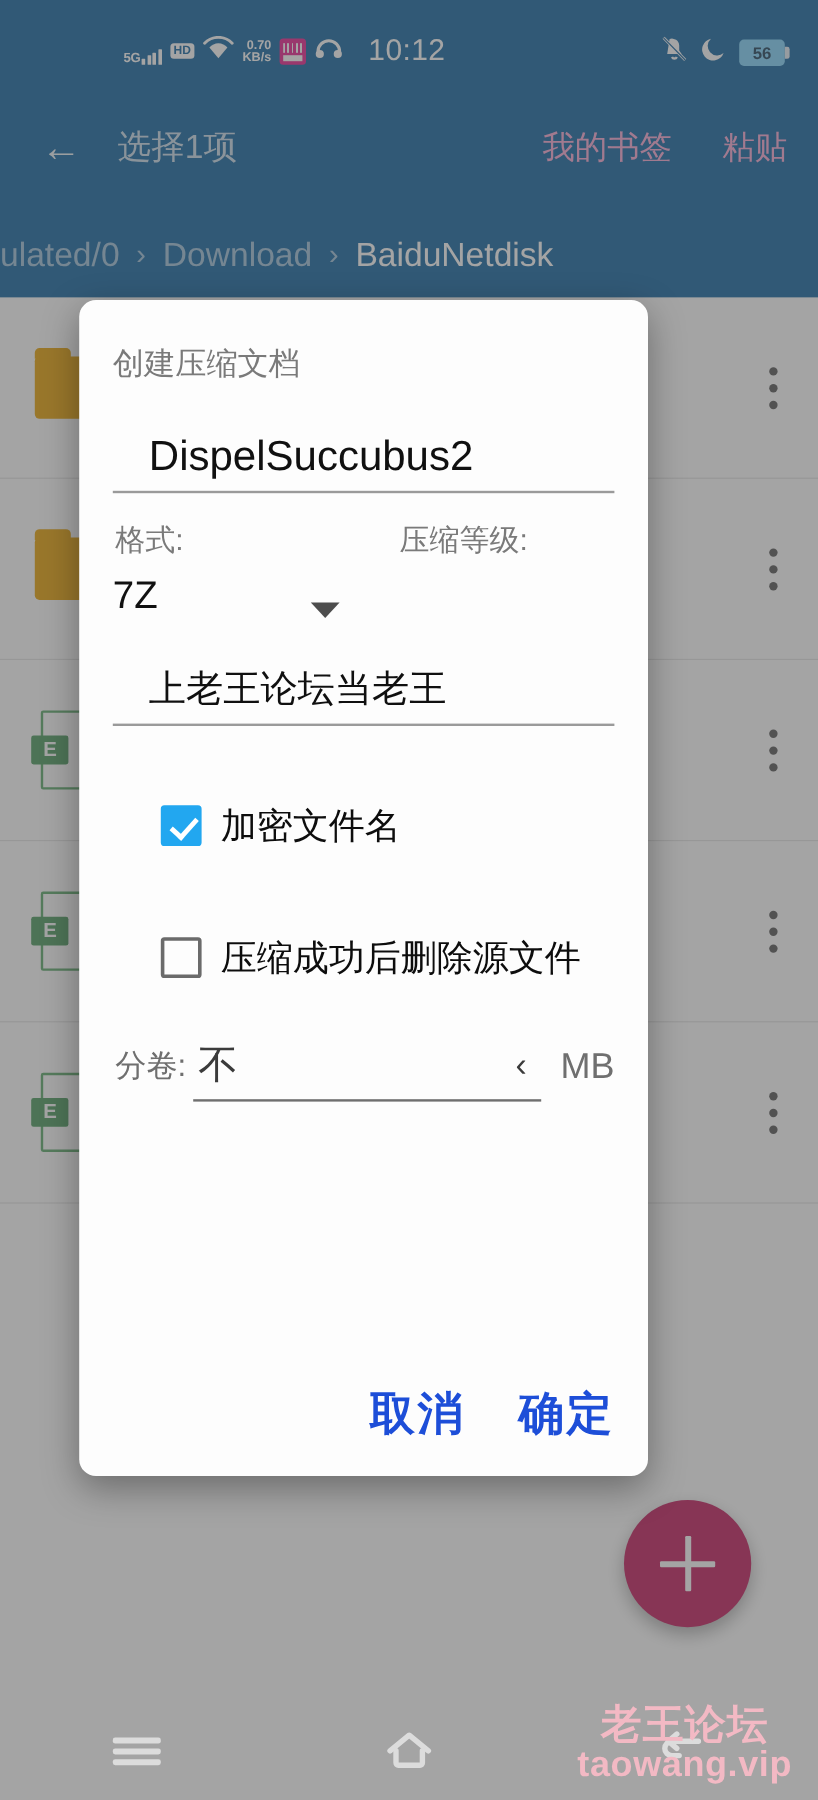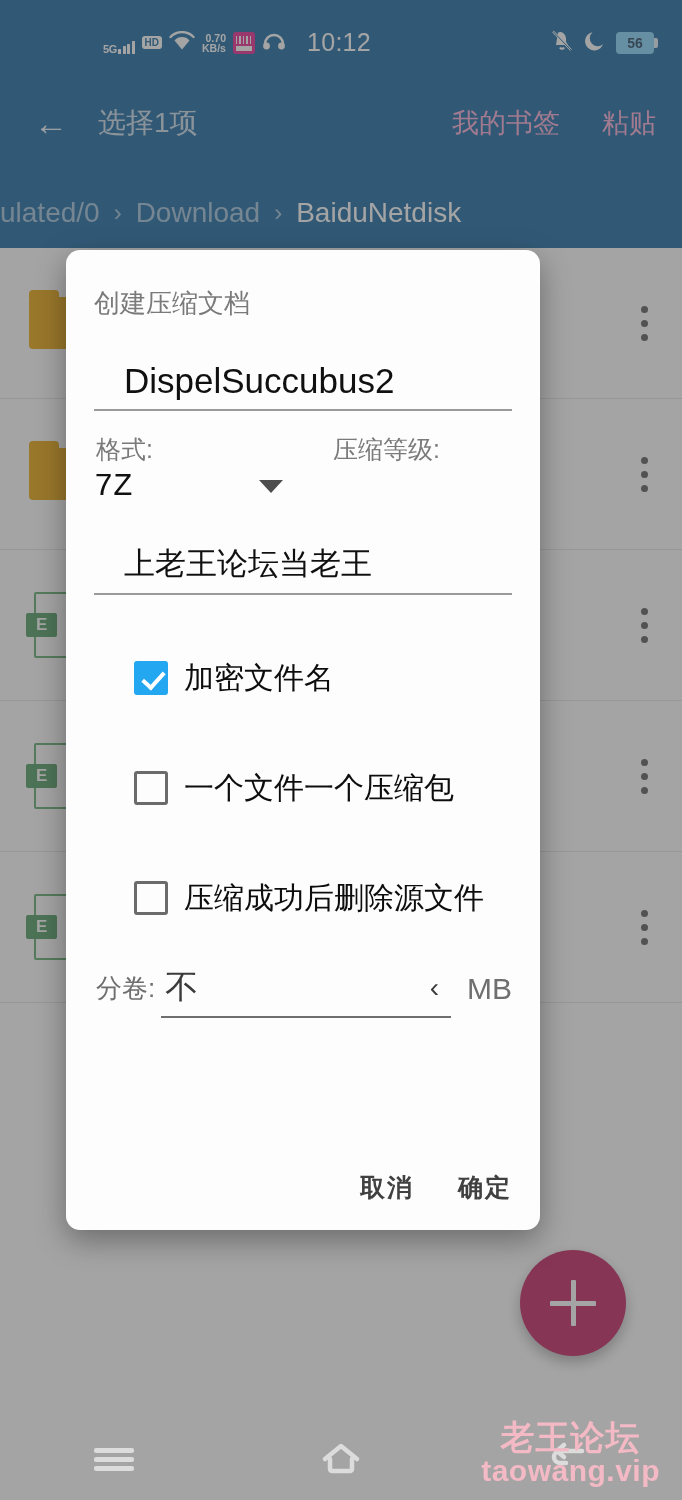--- a/index.html
+++ b/index.html
@@ -137,21 +137,21 @@
 
   .name-field {
     margin-top: 40px; padding: 0 0 8px 30px; font-size: 35px; color: #101010;
     border-bottom: 2px solid #9a9a9a; margin-left: 0; margin-right: 0;
   }
 
   .selectors { display: flex; margin-top: 22px; }
   .sel-col { width: 50%; }
   .sel-col.right { padding-left: 28px; }
   .sel-label { font-size: 25px; color: #7a7a7a; padding-left: 2px; }
-  .sel-row { display: flex; align-items: center; justify-content: space-between; padding-right: 20px; margin-top: 2px; font-family: Liberation Mono, monospace; }
+  .sel-row { display: flex; align-items: flex-end; justify-content: space-between; padding-right: 20px; margin-top: 12px; }
   .sel-value { font-size: 32px; color: #111; font-weight: 500; }
   .sel-value.indent { padding-left: 38px; }
   .caret { width: 0; height: 0; border-left: 12px solid transparent; border-right: 12px solid transparent; border-top: 13px solid #4d4d4d; }
 
   .pwd-field {
     margin-top: 38px; padding: 0 0 8px 30px; font-size: 31px; color: #101010;
     border-bottom: 2px solid #9a9a9a;
   }
 
   .checkbox-list { margin-top: 28px; }
@@ -170,21 +170,21 @@
   .split-label { font-size: 26px; color: #6f6f6f; padding-bottom: 6px; }
   .split-input {
     flex: 1; margin-left: 6px; border-bottom: 2px solid #6f6f6f;
     display: flex; align-items: center; justify-content: space-between; padding: 0 12px 6px 4px;
   }
   .split-value { font-size: 33px; color: #3b3b3b; }
   .split-chevron { font-size: 28px; color: #3b3b3b; }
   .split-unit { font-size: 30px; color: #6f6f6f; padding-bottom: 6px; margin-left: 16px; }
 
   .dlg-actions { position: absolute; right: 28px; bottom: 26px; display: flex; gap: 44px; align-items: center; }
-  .dlg-btn { font-size: 25px; font-weight: 700; color: #404040; letter-spacing: 2px; }
+  .dlg-btn { font-size: 38px; font-weight: 700; color: #1d4ed8; letter-spacing: 2px; }
 </style>
 </head>
 <body>
 
 <div id="bg-screen">
 
   <div class="appbar">
 
     <div class="statusbar">
       <div class="sb-left">
@@ -342,24 +342,20 @@
 
   <div class="pwd-field" placeholder="密码">上老王论坛当老王</div>
 
   <div class="checkbox-list">
     <div class="cb-row">
       <span class="cb-box checked"></span>
       <span class="cb-label">加密文件名</span>
     </div>
     <div class="cb-row">
       <span class="cb-box"></span>
-      <span class="cb-label">一个文件一个压缩包</span>
-    </div>
-    <div class="cb-row">
-      <span class="cb-box"></span>
       <span class="cb-label">压缩成功后删除源文件</span>
     </div>
   </div>
 
   <div class="split-row">
     <span class="split-label">分卷:</span>
     <span class="split-input">
       <span class="split-value">不</span>
       <span class="split-chevron">‹</span>
     </span>

